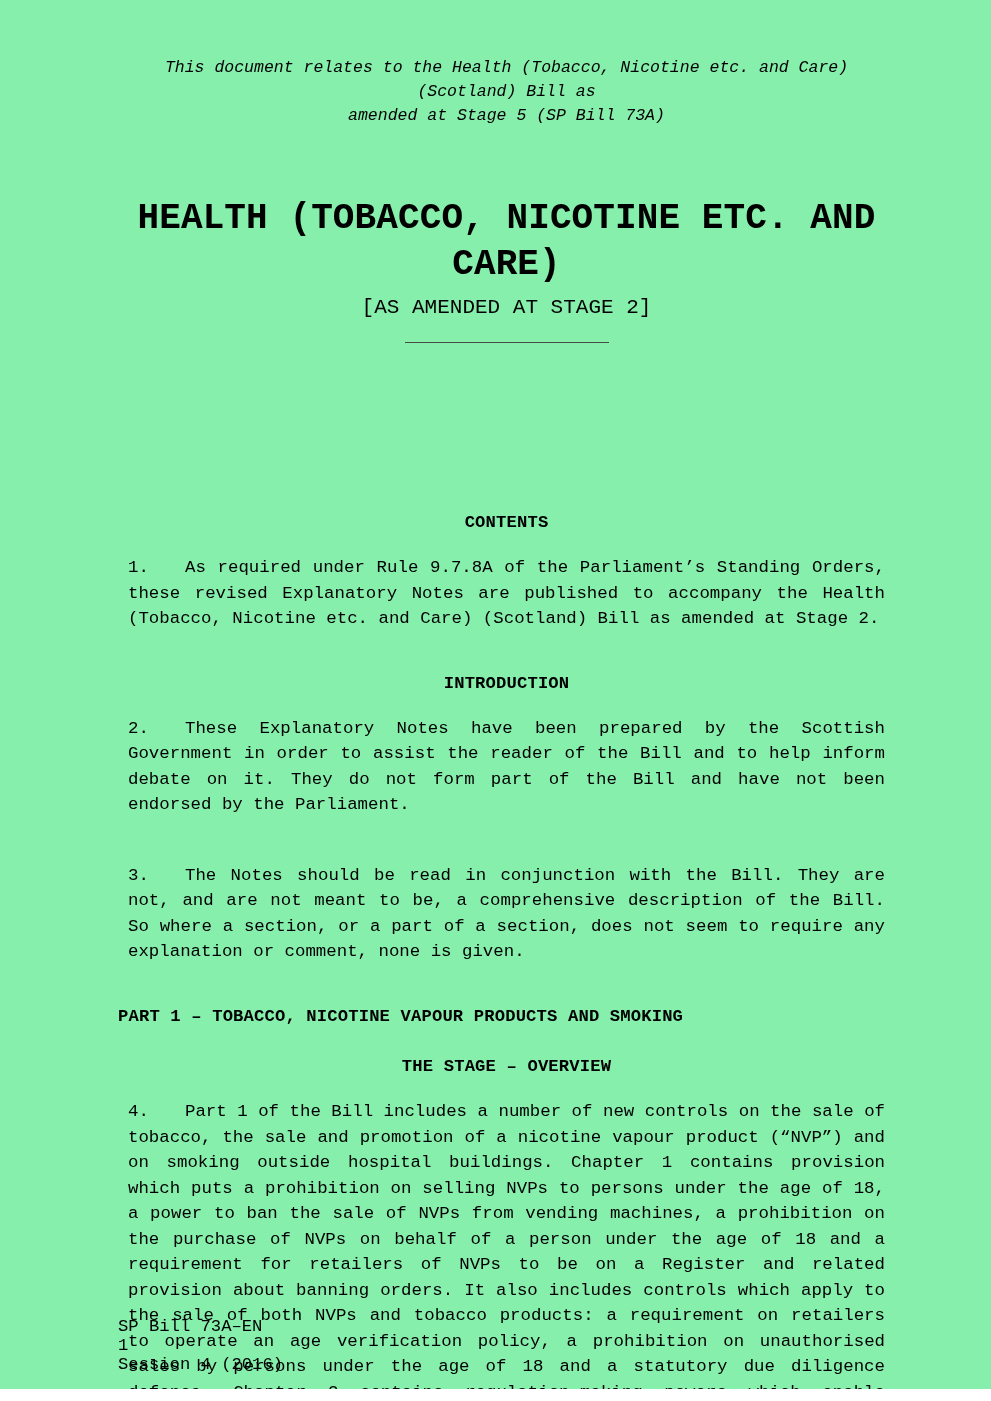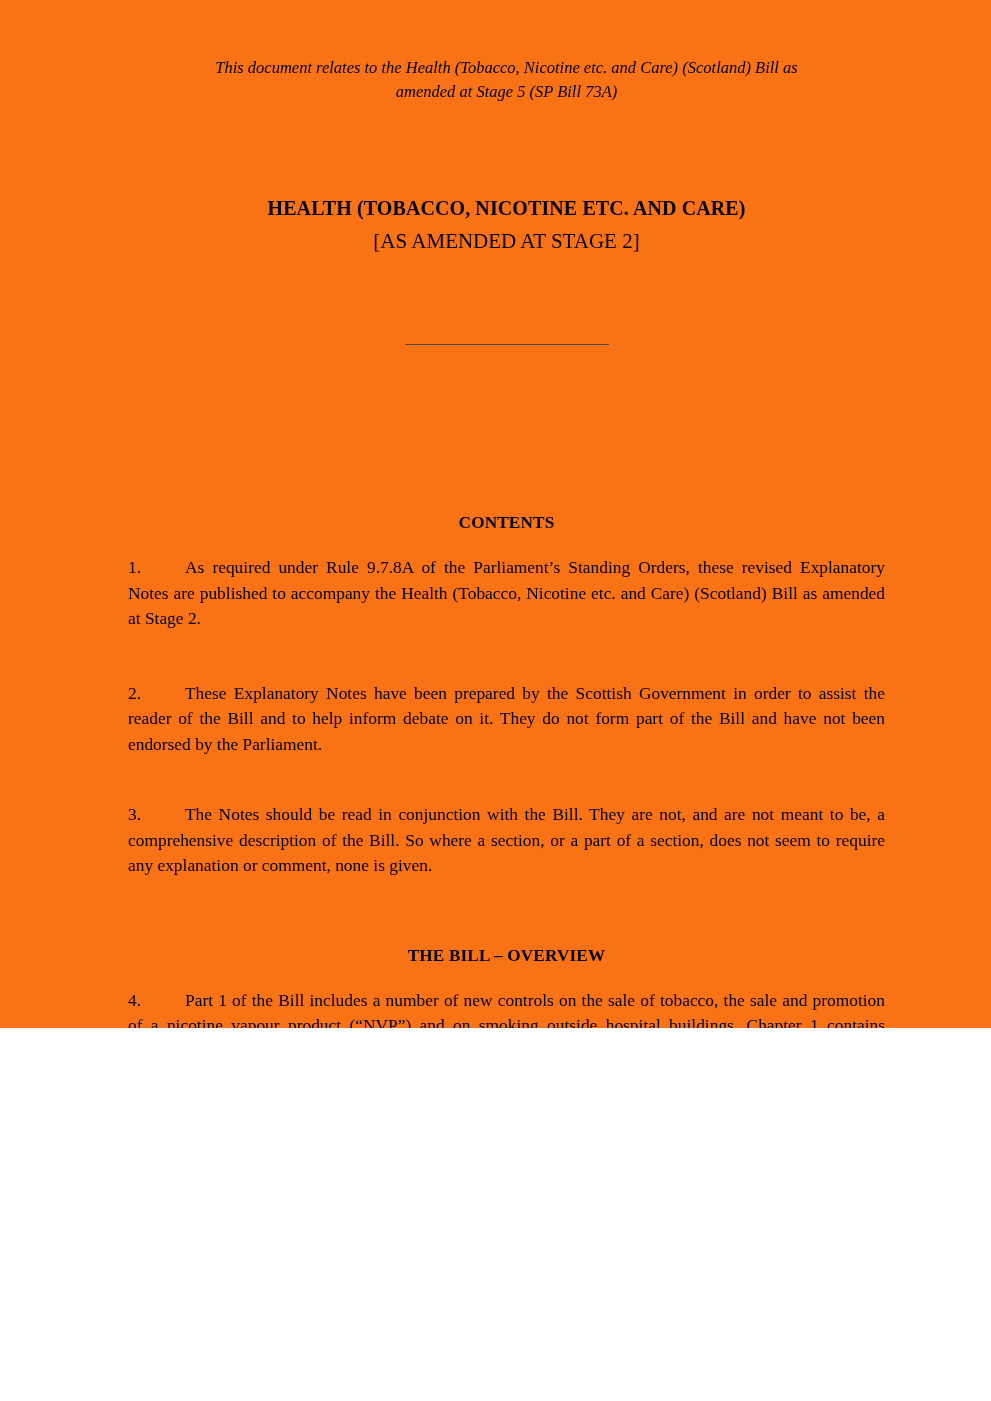--- a/index.html
+++ b/index.html
@@ -10,25 +10,26 @@
   }
   body {
     font-family: "Liberation Serif", "DejaVu Serif", serif;
     color: #000000;
     -webkit-font-smoothing: antialiased;
   }
 
   .page {
     position: relative;
     width: 991px;
-    height: 1028px;
+    height: 1389px;
     margin: 0 auto;
-    background: #f97316;
+    background: #86efac;
     box-sizing: border-box;
     overflow: hidden;
+    font-family: Liberation Mono, monospace;
   }
 
   
   .doc-header {
     position: absolute;
     top: 56px;
     left: 118px;
     width: 777px;
     text-align: center;
     font-style: italic;
@@ -39,21 +40,21 @@
   
   .title-block {
     position: absolute;
     top: 196px;
     left: 118px;
     width: 777px;
     text-align: center;
   }
   .main-title {
     font-weight: bold;
-    font-size: 20px;
+    font-size: 36px;
     line-height: 1.28;
     letter-spacing: 0.1px;
   }
   .sub-title {
     font-weight: normal;
     font-size: 21px;
     line-height: 1.3;
     margin-top: 6px;
   }
 
@@ -156,33 +157,35 @@
 
 
   <div class="body">
 
     <div class="section-head gap-after-head">CONTENTS</div>
 
     <p class="para"><span class="num">1.</span><span>As required under Rule 9.7.8A of the Parliament’s Standing Orders, these revised Explanatory Notes are published to accompany the Health (Tobacco, Nicotine etc. and Care) (Scotland) Bill as amended at Stage 2.</span></p>
 
     <div class="spacer-l"></div>
 
+    <div class="section-head gap-after-head">INTRODUCTION</div>
 
     <p class="para"><span class="num">2.</span><span>These Explanatory Notes have been prepared by the Scottish Government in order to assist the reader of the Bill and to help inform debate on it. They do not form part of the Bill and have not been endorsed by the Parliament.</span></p>
 
     <div class="spacer-m"></div>
 
     <p class="para"><span class="num">3.</span><span>The Notes should be read in conjunction with the Bill.  They are not, and are not meant to be, a comprehensive description of the Bill.  So where a section, or a part of a section, does not seem to require any explanation or comment, none is given.</span></p>
 
     <div class="spacer-l"></div>
 
+    <div class="section-head">PART 1 – TOBACCO, NICOTINE VAPOUR PRODUCTS AND SMOKING</div>
 
     <div class="spacer-m"></div>
 
-    <div class="section-head gap-after-head">THE BILL – OVERVIEW</div>
+    <div class="section-head gap-after-head">THE STAGE – OVERVIEW</div>
 
     <p class="para"><span class="num">4.</span><span>Part 1 of the Bill includes a number of new controls on the sale of tobacco, the sale and promotion of a nicotine vapour product (“NVP”) and on smoking outside hospital buildings. Chapter 1 contains provision which puts a prohibition on selling NVPs to persons under the age of 18, a power to ban the sale of NVPs from vending machines, a prohibition on the purchase of NVPs on behalf of a person under the age of 18 and a requirement for retailers of NVPs to be on a Register and related provision about banning orders.  It also includes controls which apply to the sale of both NVPs and tobacco products: a requirement on retailers to operate an age verification policy, a prohibition on unauthorised sales by persons under the age of 18 and a statutory due diligence defence.  Chapter 2 contains regulation-making powers which enable certain forms of advertising and promotion of NVPs to be prohibited or restricted.  Chapter 3 contains provision related to prohibiting smoking in designated smoke-free outdoor areas on NHS hospital grounds.</span></p>
 
   </div>
 
   <div class="doc-footer">
     <div class="footer-left">SP Bill 73A–EN</div>
     <div class="footer-center">1</div>
     <div class="footer-right">Session 4 (2016)</div>
   </div>

